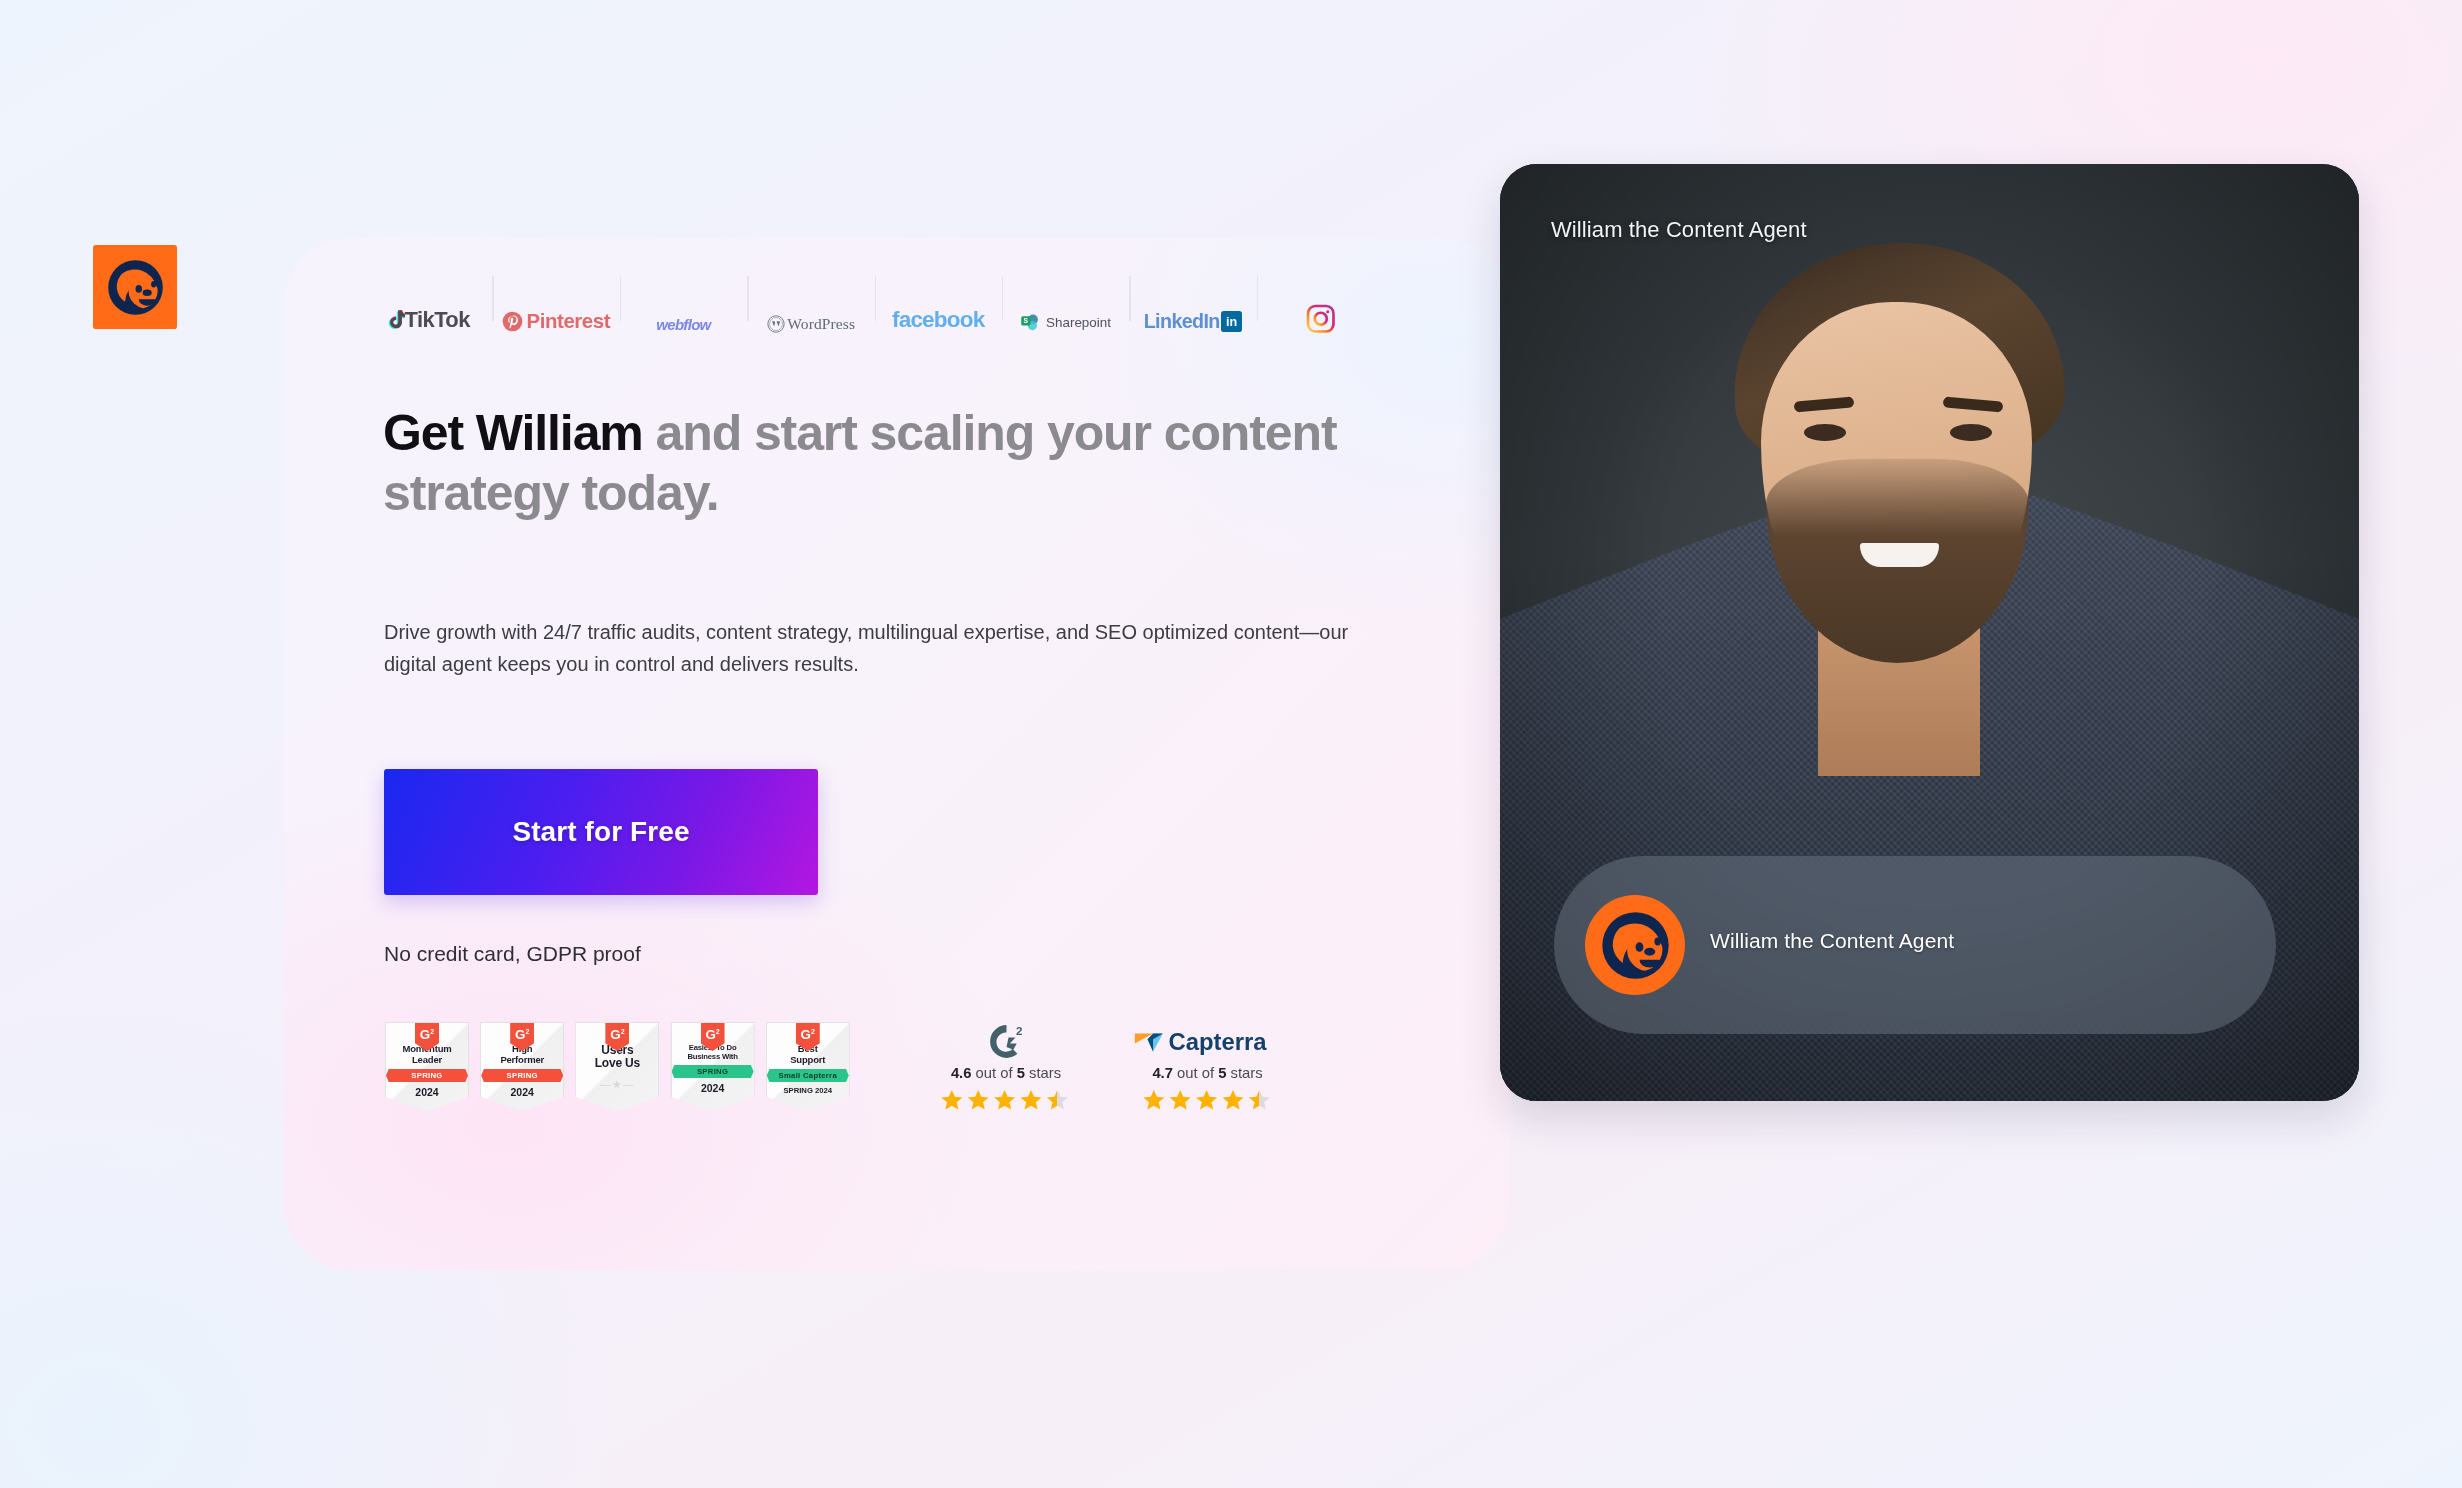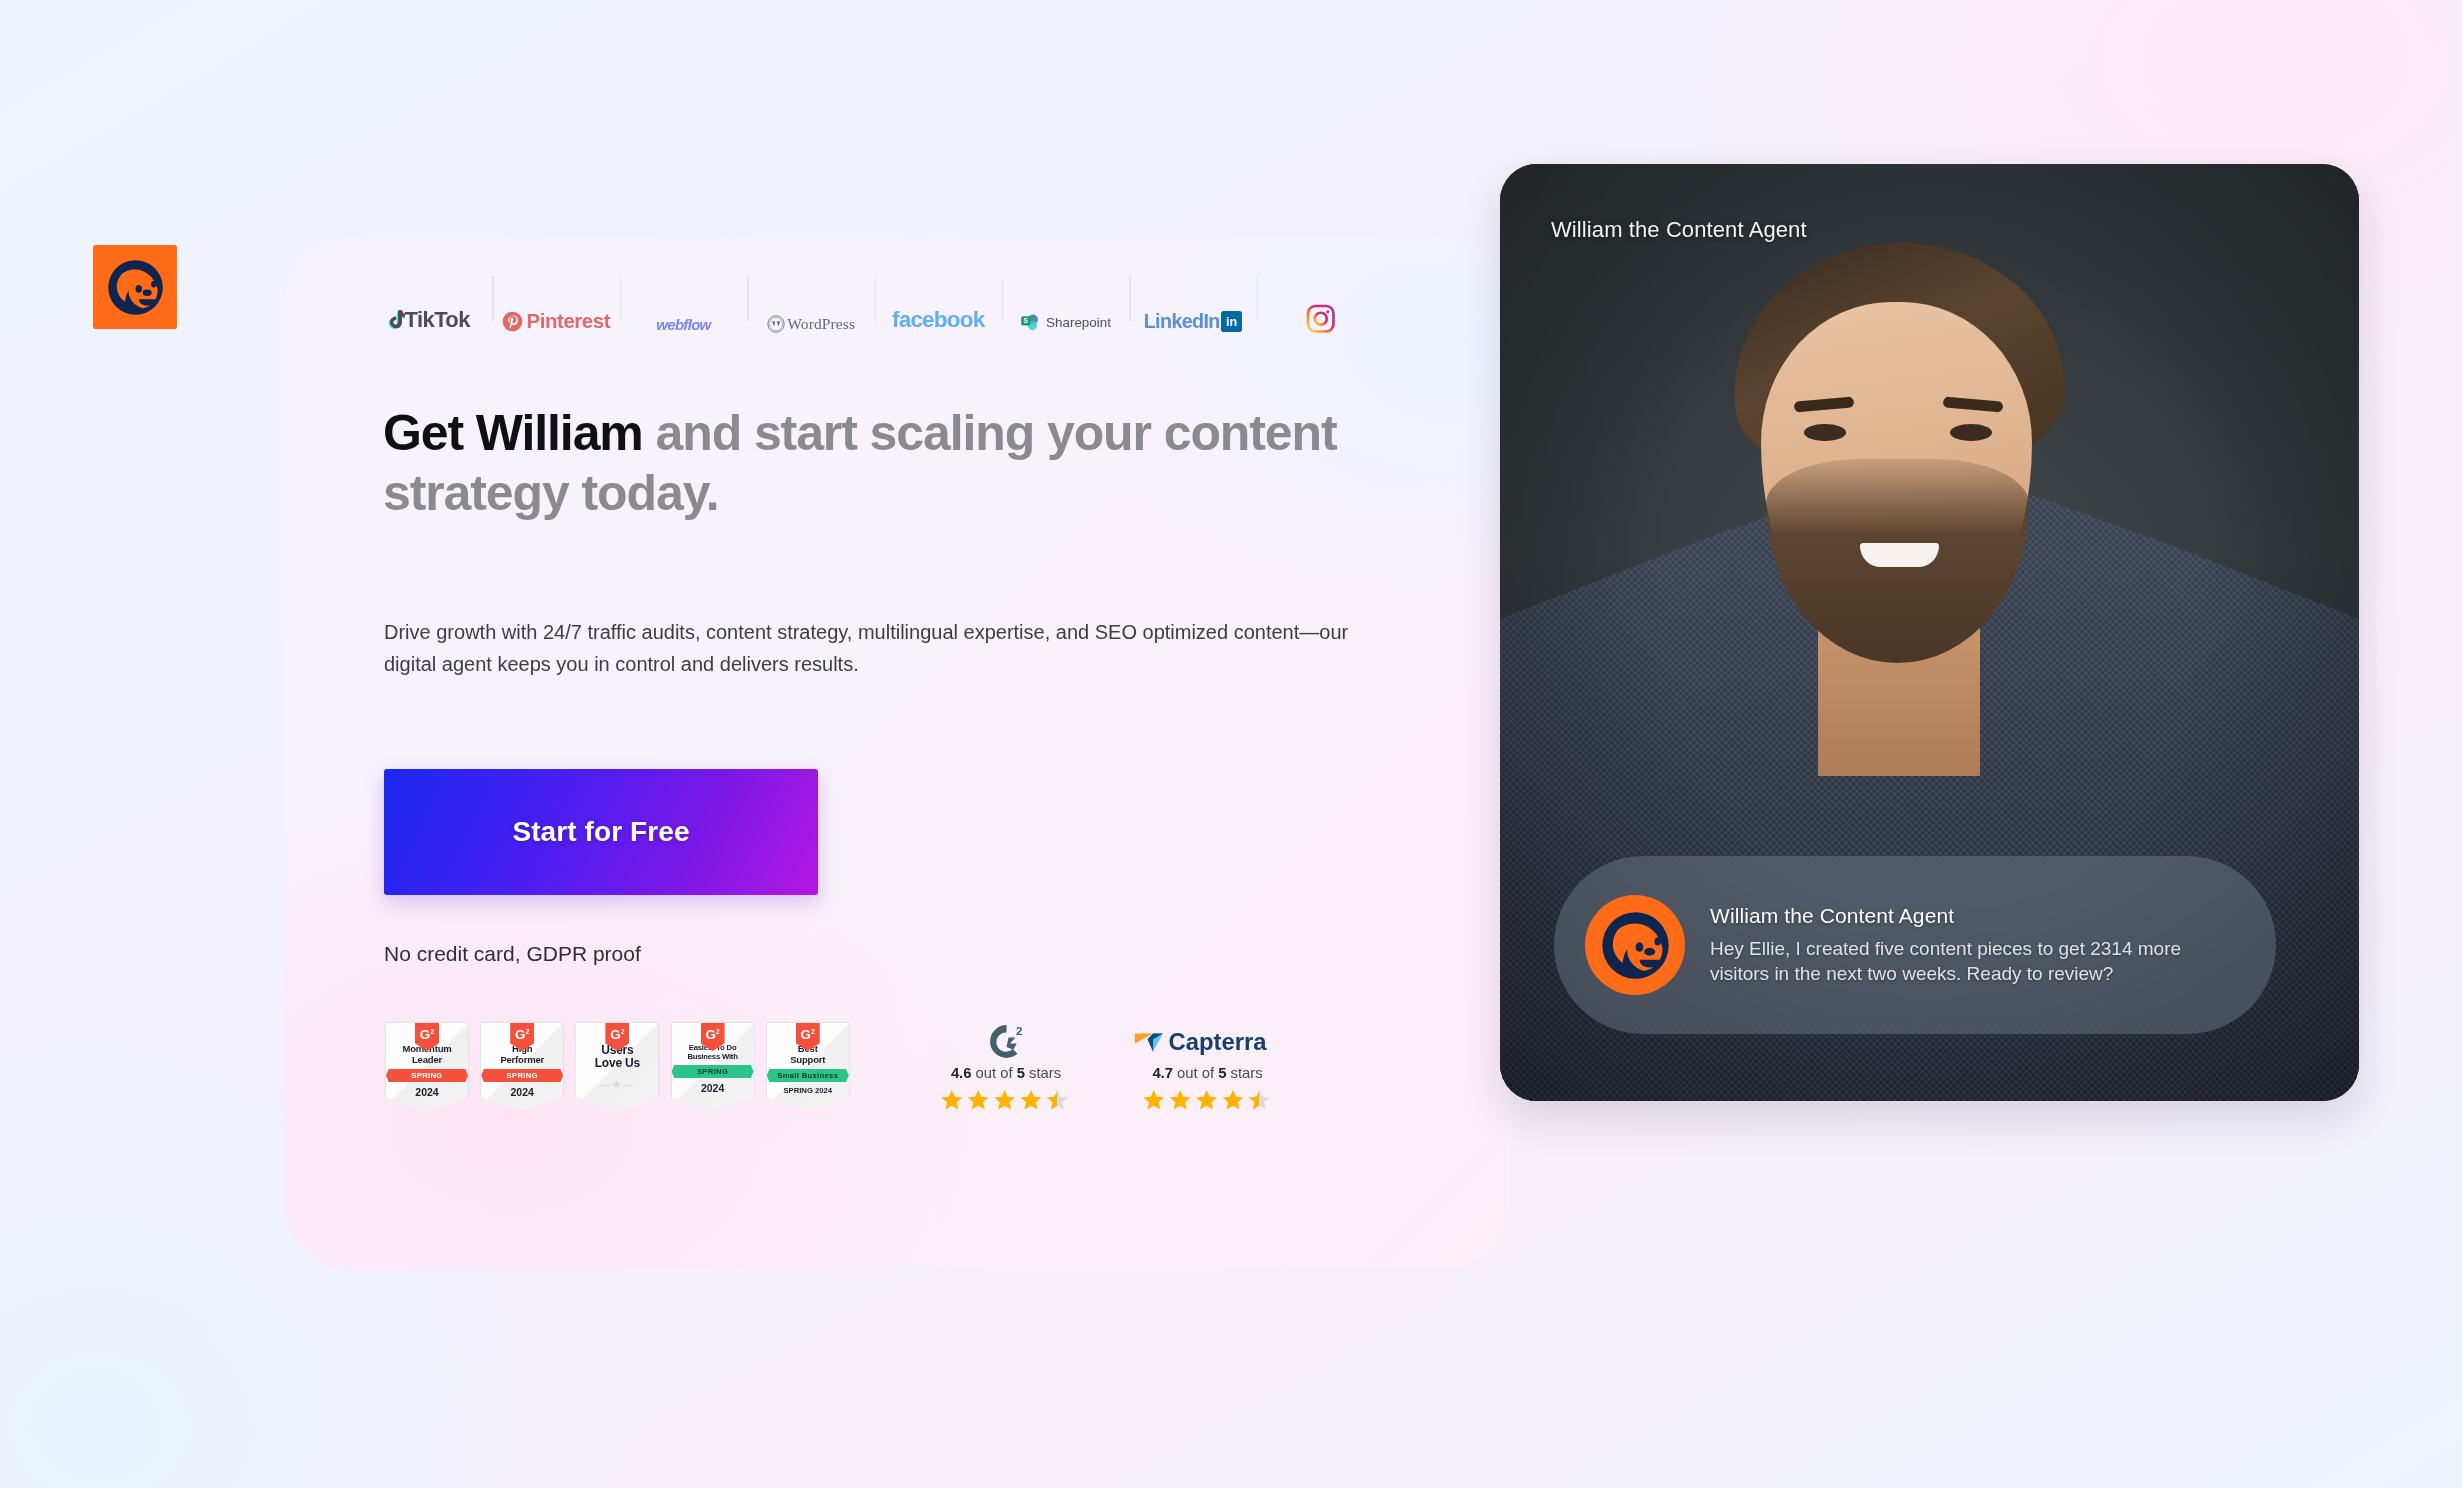--- a/index.html
+++ b/index.html
@@ -511,21 +511,21 @@
     <div class="badge-title small">Easiest To Do</div>
     <div class="badge-title small">Business With</div>
     <div class="badge-ribbon green">SPRING</div>
     <div class="badge-year">2024</div>
   </div>
 
   <div class="g2-badge">
     <div class="g2-mark">G<sup>2</sup></div>
     <div class="badge-title">Best</div>
     <div class="badge-title">Support</div>
-    <div class="badge-ribbon green dark">Small Business</div>
+    <div class="badge-ribbon green dark">Small Capterra</div>
     <div class="badge-year small">SPRING 2024</div>
   </div>
 </div>
 
 <div class="rating-block" id="rating-g2">
   <div class="rating-logo">
     <svg width="41" height="41" viewBox="0 0 60 60">
       <path d="M30 6a24 24 0 1 0 0 48 24 24 0 0 0 16-6l-7-7a14 14 0 1 1-9-24V6z" fill="#44606B"></path>
       <path d="M33 24h10l-8 9h10l-5 9-10-4z" fill="#44606B"></path>
       <text x="44" y="21" font-family="Liberation Sans, sans-serif" font-size="17" font-weight="700" fill="#44606B">2</text>
@@ -605,17 +605,16 @@
         <path d="M30 28 A34 34 0 0 1 82 48 A30 30 0 0 0 34 72 A28 28 0 0 1 30 28Z" fill="#FF6B16"></path>
         <path d="M56 34 A26 26 0 0 1 84 52 A28 28 0 0 1 62 82 A28 28 0 0 1 40 62 A24 24 0 0 1 56 34Z" fill="#FF6B16"></path>
         <ellipse cx="55" cy="52" rx="5" ry="6" fill="#0E2550"></ellipse>
         <ellipse cx="78" cy="45" rx="4" ry="5" fill="#0E2550"></ellipse>
         <ellipse cx="68" cy="58" rx="7" ry="5" fill="#0E2550"></ellipse>
         <path d="M55 68 A13 10 0 0 0 81 68 Z" fill="#0E2550"></path>
       </svg>
     </div>
     <div id="chat-text">
       <div id="chat-name">William the Content Agent</div>
-      <div id="chat-message">Hey Ellie, I created five content pieces to get 2314 more visitors in the next two weeks. Ready to review?</div>
     </div>
   </div>
 </div>
 
 
 </body></html>

